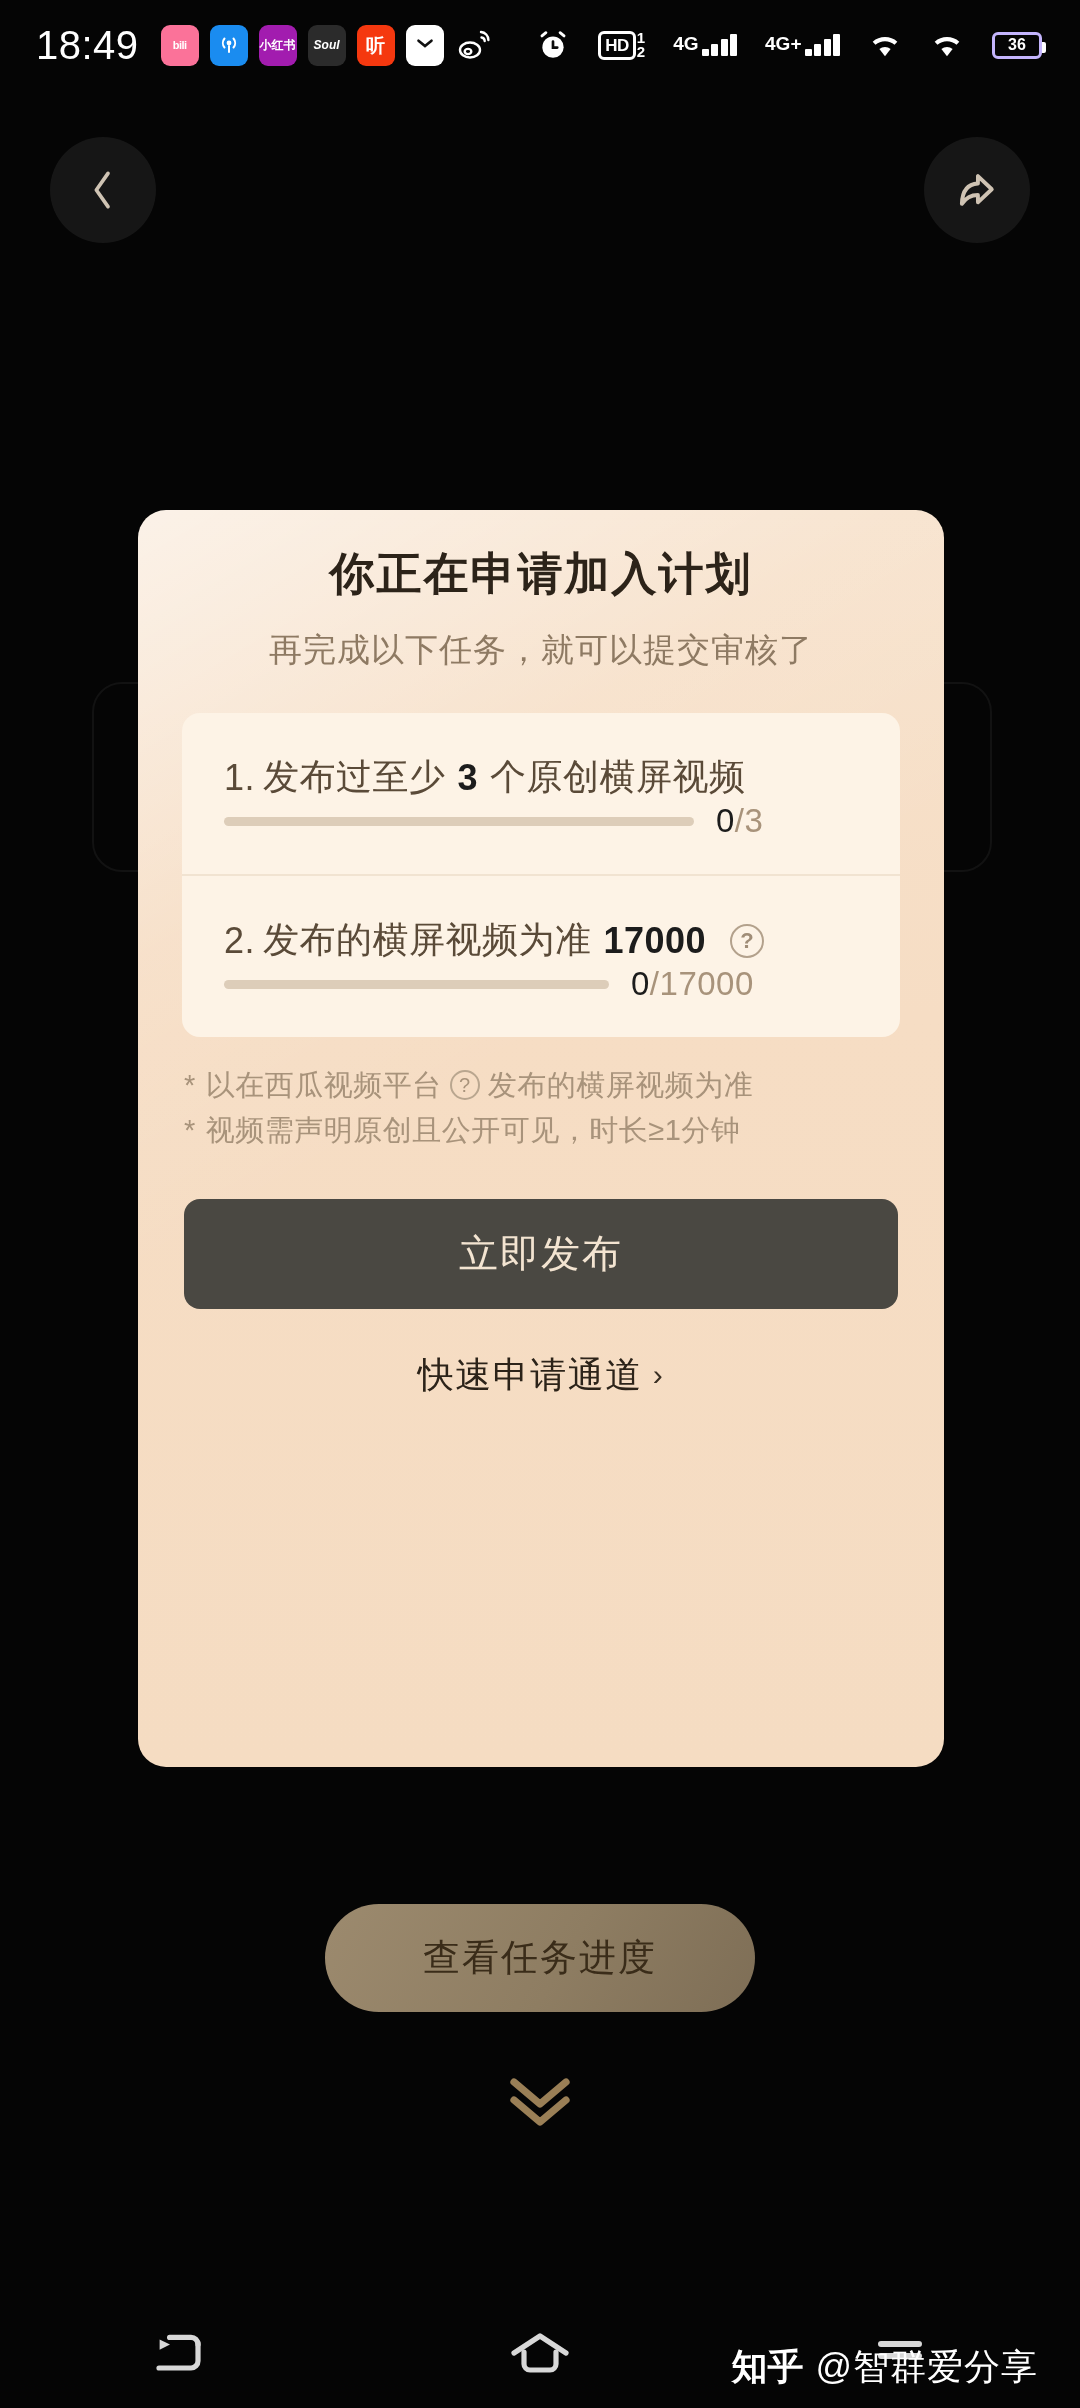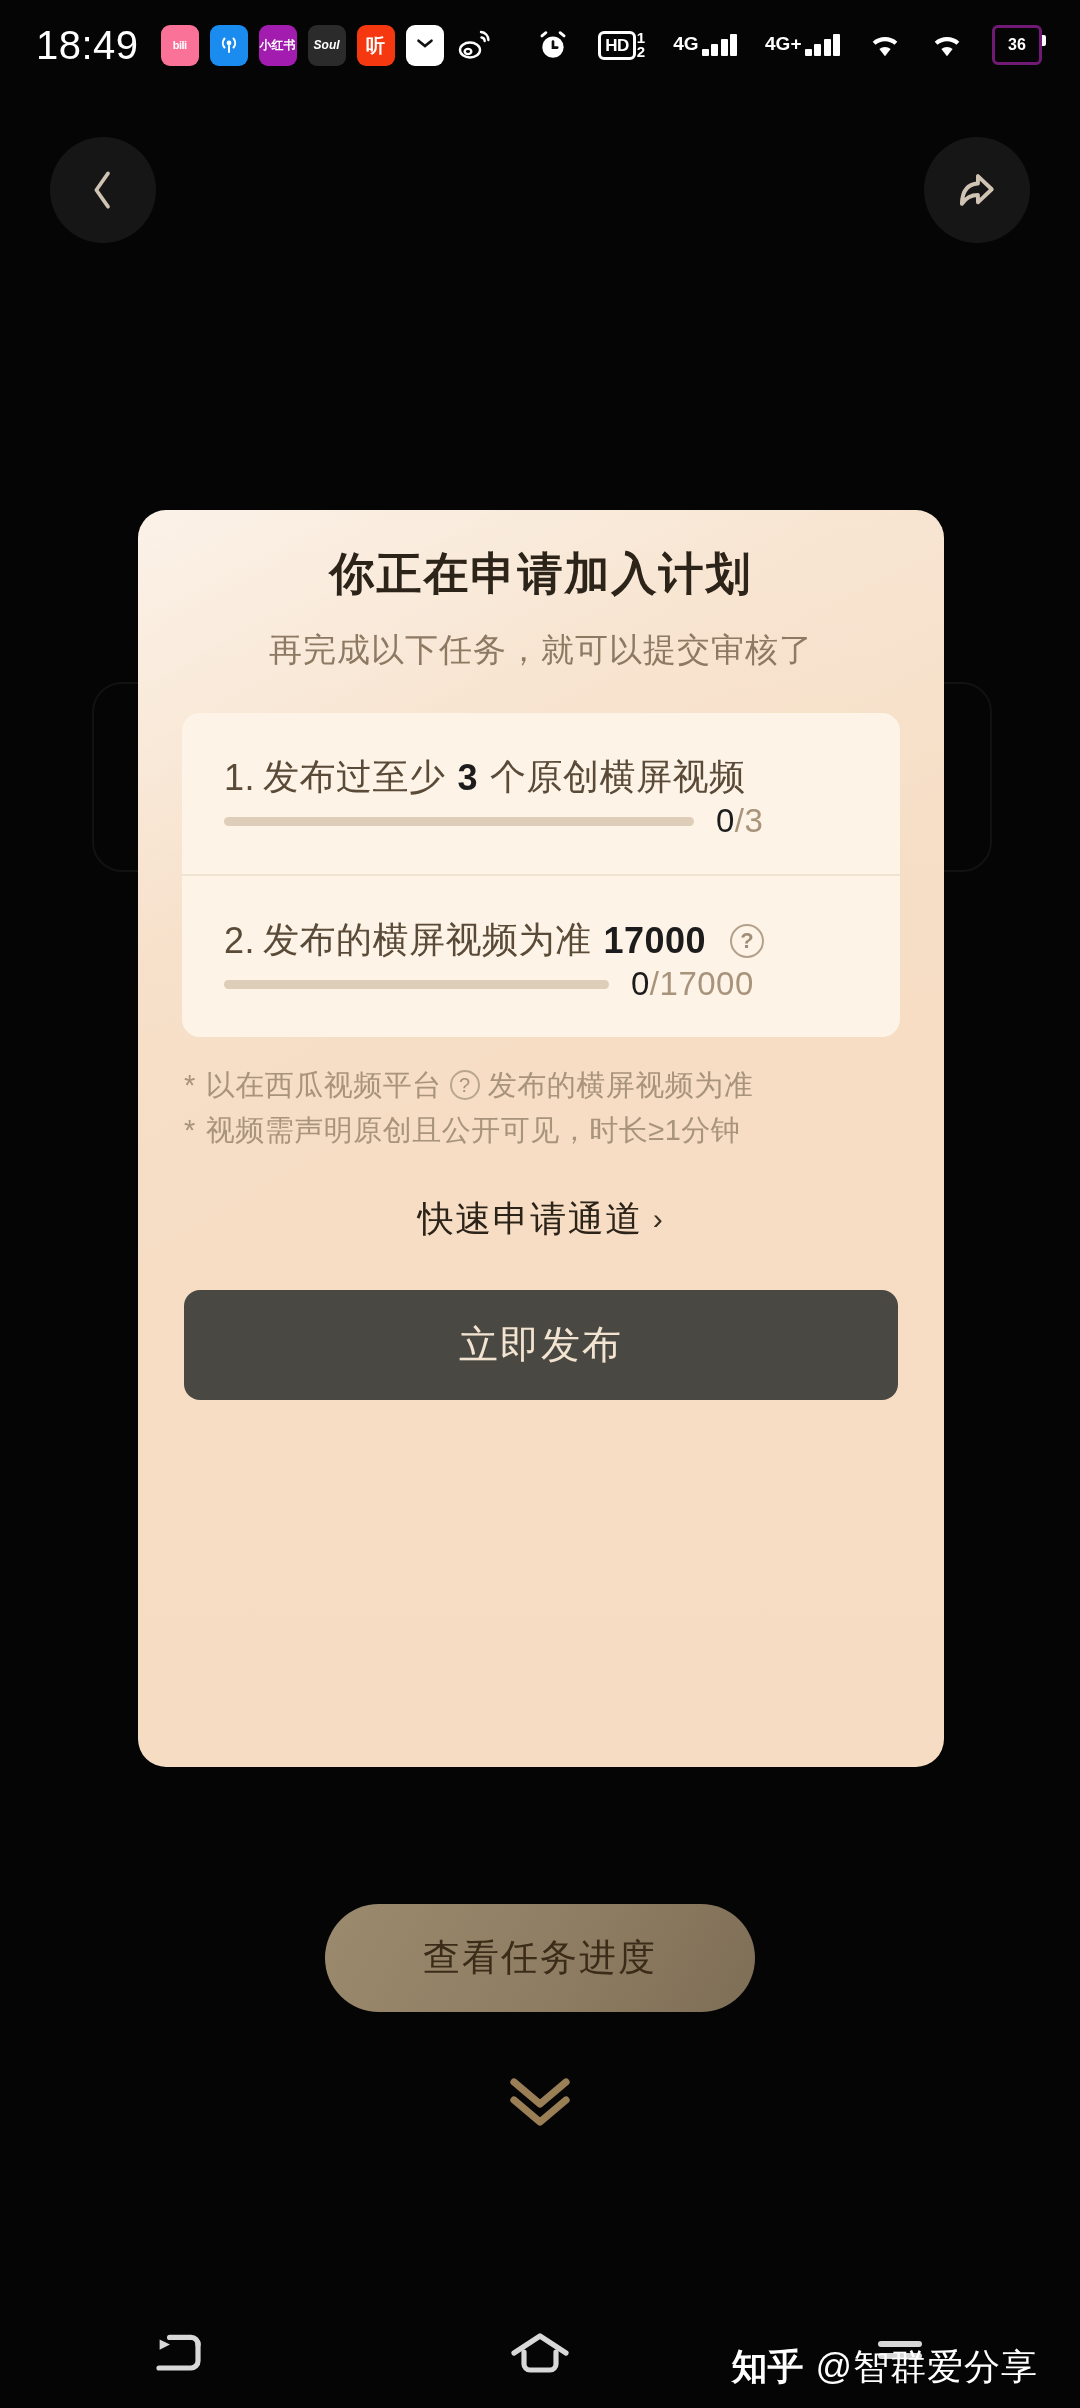--- a/index.html
+++ b/index.html
@@ -57,21 +57,21 @@
              font-weight:700; line-height:0.95; margin-left:1px; }
   .netgrp { display:flex; align-items:flex-start; gap:3px; }
   .net-lbl { font-size:19px; font-weight:700; line-height:1; }
   .bars { display:flex; align-items:flex-end; gap:2.5px; }
   .bars i { width:7px; background:#fff; border-radius:1px; display:block; }
   .bars i:nth-child(1){height:7px;}
   .bars i:nth-child(2){height:12px;}
   .bars i:nth-child(3){height:17px;}
   .bars i:nth-child(4){height:22px;}
   .battery {
-    width:50px; height:40px; border:3px solid #701a75; border-radius:6px;
+    width:50px; height:27px; border:3px solid #c4b5fd; border-radius:6px;
     display:flex; align-items:center; justify-content:center;
     font-size:16px; font-weight:700; position:relative; color:#fff;
   }
   .battery:after {
     content:""; position:absolute; right:-7px; top:7px;
     width:4px; height:11px; background:#fff; border-radius:0 2px 2px 0;
   }
 
   
   .navcircle {
@@ -355,26 +355,26 @@
           <span>以在西瓜视频平台</span>
           <span class="qmark-sm">?</span>
           <span>发布的横屏视频为准</span>
         </div>
         <div class="note">
           <span class="star">*</span>
           <span>视频需声明原创且公开可见，时长≥1分钟</span>
         </div>
       </div>
 
+      <div id="cta-button">立即发布</div>
+
       <div id="quick-link">
         <span>快速申请通道</span>
         <span class="chev">›</span>
       </div>
-
-      <div id="cta-button">立即发布</div>
 
     </div>
   </div>
 
   <div id="progress-pill">查看任务进度</div>
 
   <div id="chevrons">
     <svg width="76" height="62" viewBox="0 0 38 31" fill="none" stroke="#9a7f56" stroke-width="3.6" stroke-linecap="round" stroke-linejoin="round">
       <path d="M6 7l13 11L32 7"></path>
       <path d="M6 16l13 11L32 16"></path>

